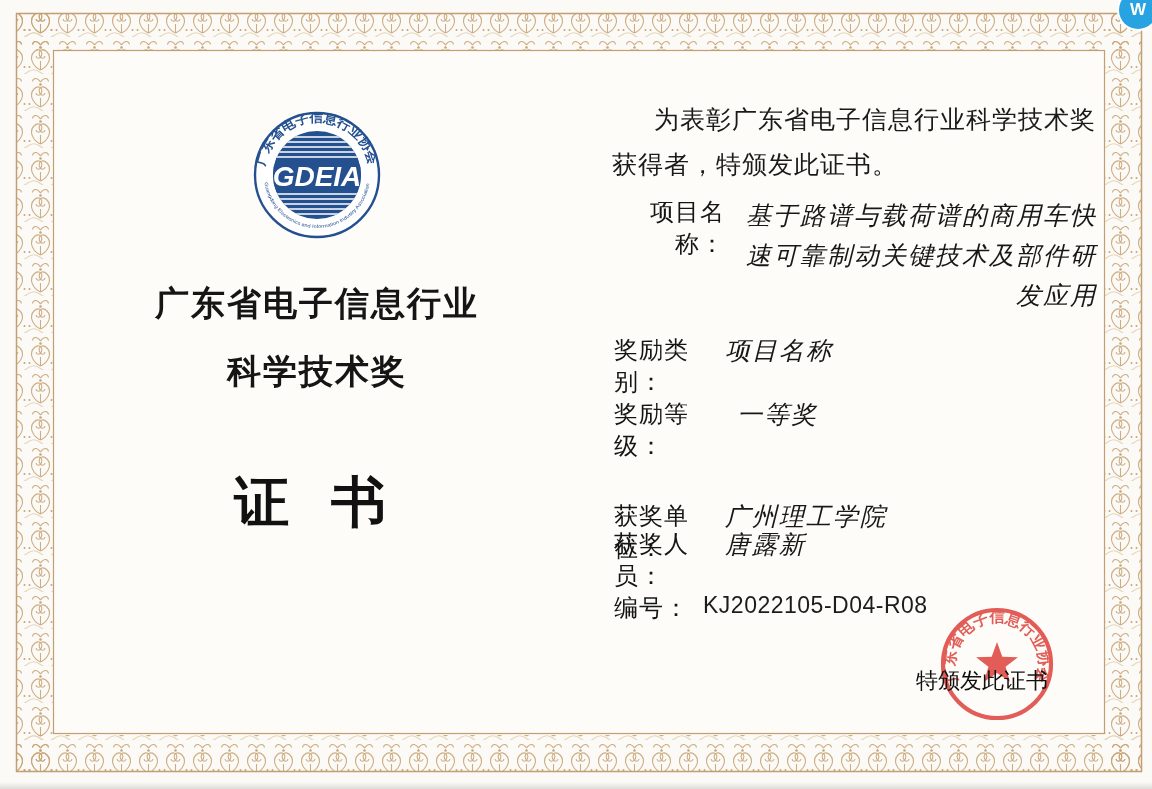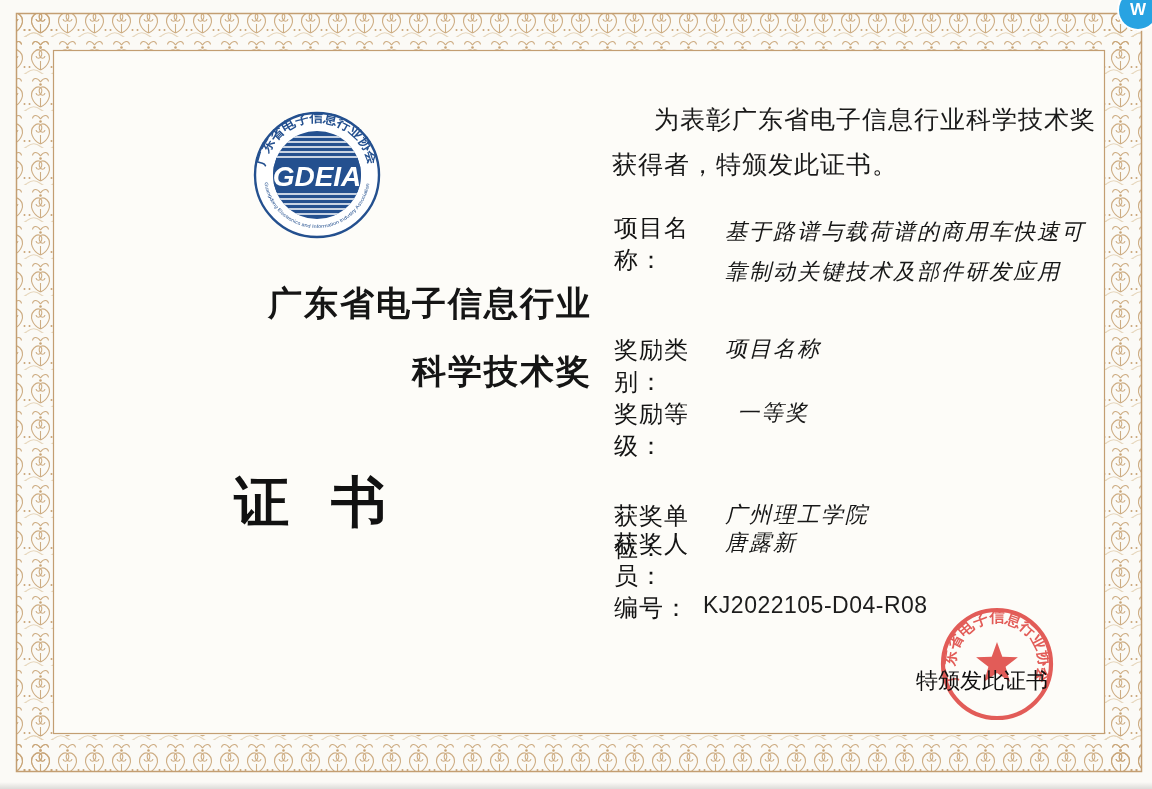--- a/index.html
+++ b/index.html
@@ -5,38 +5,38 @@
   html,body{margin:0;padding:0;background:#ffffff;}
   .page{
     position:relative;width:1152px;height:789px;overflow:hidden;
     background:#FBFAF6;
     font-family:"Liberation Serif","DejaVu Serif",serif;
     color:#1b1b1b;
   }
   .frame{position:absolute;left:0;top:0;}
   
   .logo-svg{position:absolute;left:252px;top:110px;}
-  .org-line{position:absolute;left:72px;width:520px;text-align:right;
+  .org-line{position:absolute;left:57px;width:520px;text-align:center;
     font-weight:700;font-size:34px;letter-spacing:2px;color:#151515;}
   .org1{top:281px;}
   .org2{top:349px;}
   .doc-title{position:absolute;left:57px;top:466px;width:520px;text-align:center;
     font-weight:700;font-size:55px;letter-spacing:14px;color:#111;}
   
   .intro{position:absolute;left:612px;top:97px;width:500px;
     font-size:25px;line-height:45px;letter-spacing:1px;color:#1a1a1a;white-space:nowrap;}
   .intro-l1{padding-left:42px;}
   .row{position:absolute;left:614px;display:flex;align-items:flex-start;}
   .lbl{flex:none;font-size:24px;letter-spacing:1px;color:#141414;}
   .row-fixed .lbl{width:111px;}
-  .val{font-size:22px;letter-spacing:2px;color:#171717;font-style:italic;
+  .val{font-size:25px;letter-spacing:2px;color:#171717;font-style:italic;
     font-family:"DejaVu Serif","Liberation Serif",serif;}
   .val-multi{width:372px;line-height:40px;white-space:normal;}
   .val-one{white-space:nowrap;}
-  .row-1{top:212px;}
+  .row-1{top:196px;text-align:right;}
   .row-2{top:334px;}
   .row-3{top:398px;gap:12px;}
   .row-4{top:464px;margin-top:36px;}
   .row-5{top:528px;}
   .row-6{top:592px;}
   .val-serial{font-style:normal;font-family:"Liberation Sans","DejaVu Sans",sans-serif;
     font-size:23px;letter-spacing:0.5px;margin-left:14px;color:#1c1c1c;}
   
   .seal-svg{position:absolute;left:932px;top:599px;opacity:0.88;}
   .date{position:absolute;left:916px;top:666px;font-size:22px;letter-spacing:0;

